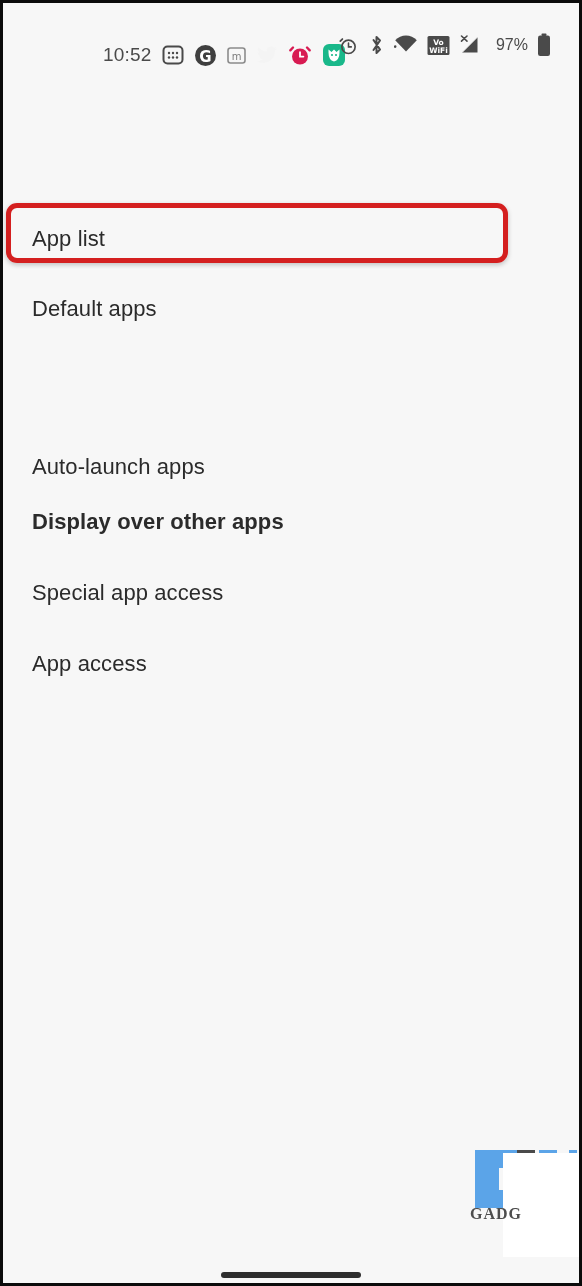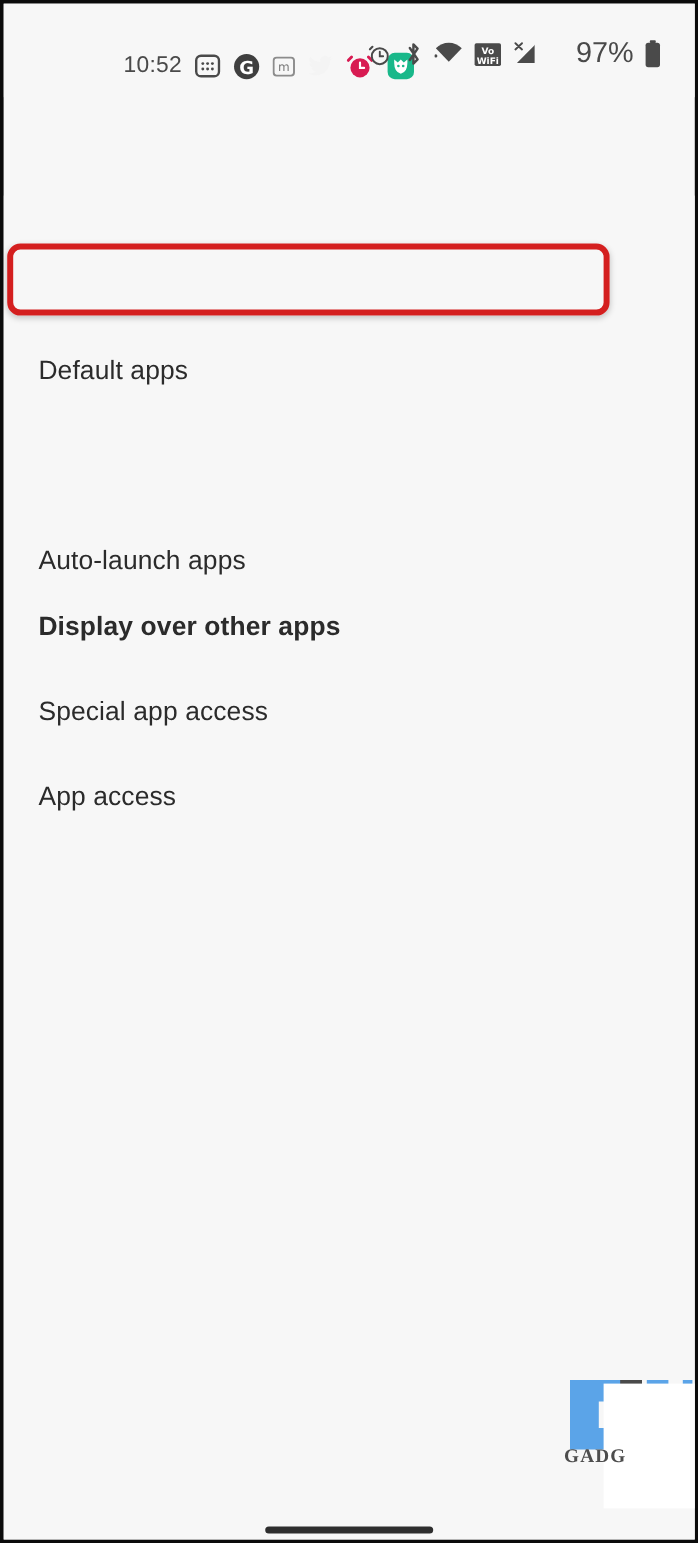--- a/index.html
+++ b/index.html
@@ -62,24 +62,24 @@
     letter-spacing: 0.2px;
     line-height: 28px;
   }
   .sb-ico {
     display: inline-flex;
     align-items: center;
     justify-content: center;
     height: 24px;
   }
   .sb-pct {
-    font-size: 24px;
+    font-size: 16px;
     color: #4a4a4a;
     line-height: 28px;
-    margin-left: 20px;
+    margin-left: 4px;
   }
 
   
   #header {
     position: absolute;
     left: 0;
     top: 78px;
     width: 576px;
     height: 81px;
     background: #f7f7f7;
@@ -289,20 +289,23 @@
           <rect x="4.5" y="0.5" width="5" height="2.4" rx="0.8" fill="#4a4a4a"></rect>
           <rect x="1" y="2.6" width="12" height="20.4" rx="2.2" fill="#4a4a4a"></rect>
         </svg>
       </span>
     </div>
   </div>
 
 
   <div id="list">
 
+    <div class="row" style="top:40px;">
+      <span class="row-label">App list</span>
+    </div>
 
     <div class="row" style="top:110px;">
       <span class="row-label">Default apps</span>
     </div>
 
 
     <div class="row" style="top:268px;">
       <span class="row-label">Auto-launch apps</span>
     </div>
 

